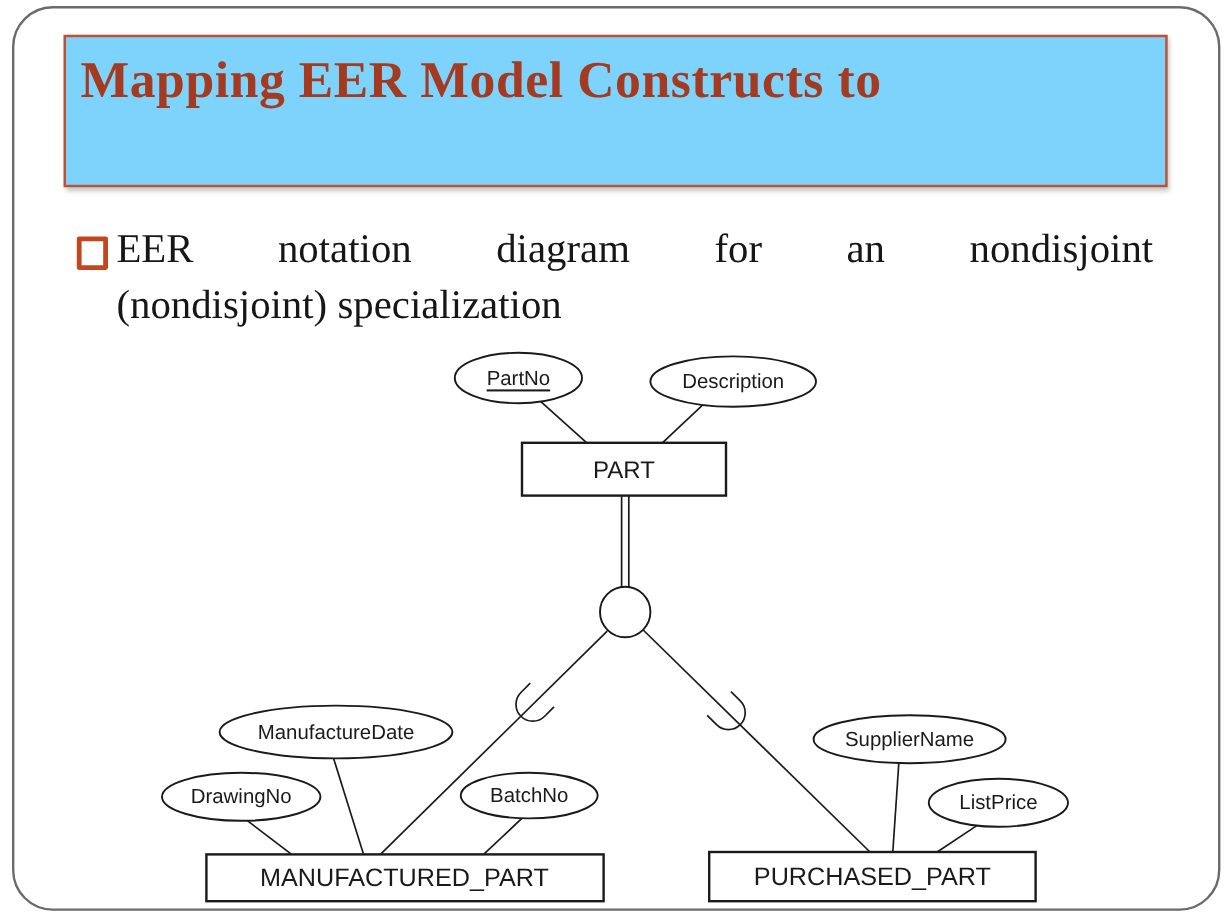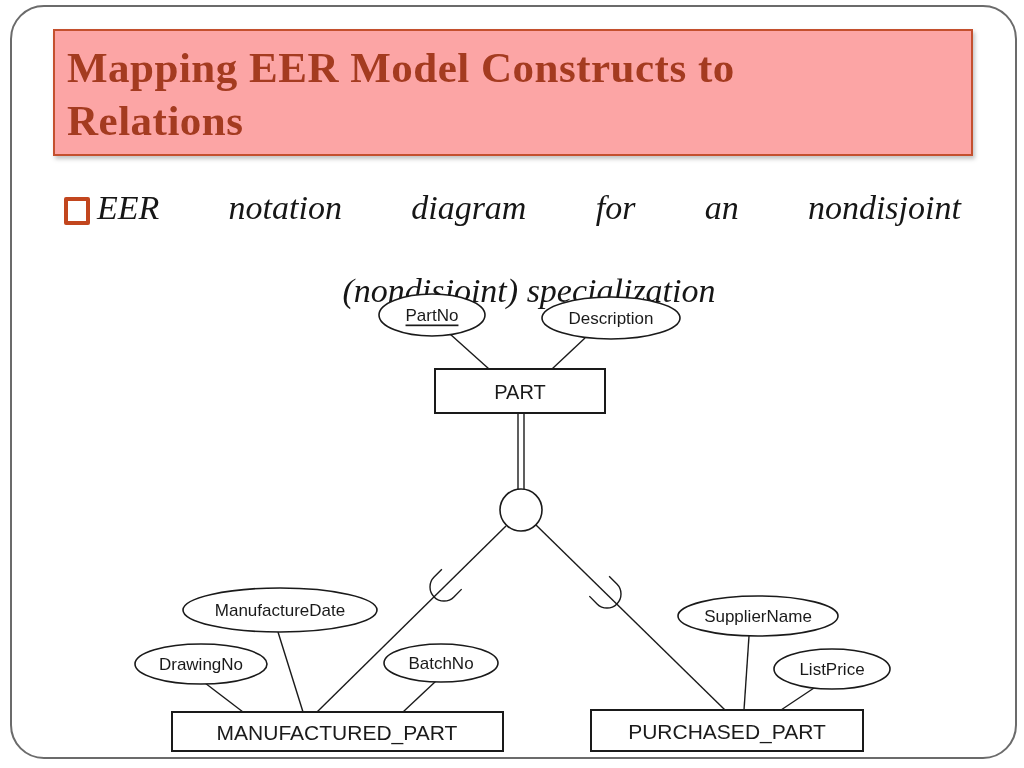--- a/index.html
+++ b/index.html
@@ -6,54 +6,53 @@
   .slide{
     position:relative;width:1024px;height:768px;background:#ffffff;overflow:hidden;
     font-family:"Liberation Serif",serif;
   }
   .frame{
     position:absolute;left:10px;top:5px;width:1003px;height:750px;
     border:2px solid #6b6b6b;border-radius:34px;background:transparent;
   }
   .title-box{
     position:absolute;left:53px;top:29px;width:916px;height:123px;
-    border:2px solid #c4502e;background:#fca5a5;
+    border:2px solid #c4502e;background:#7dd3fc;
     box-shadow:2px 3px 4px rgba(90,90,90,0.35);
   }
   .title-text{
     margin:10px 0 0 12px;
     font-size:43px;font-weight:bold;line-height:53px;color:#a43b20;
     letter-spacing:0.5px;
   }
   .bullet-marker{
     position:absolute;left:64px;top:197px;width:18px;height:20px;
     border:4px solid #c2461e;border-radius:2px;background:#ffffff;
   }
   .body-text{
     position:absolute;left:97px;top:184px;width:864px;
-    font-size:34px;line-height:47px;color:#161616;font-style:italic;
+    font-size:34px;line-height:47px;color:#161616;
   }
   .justify-line{display:flex;justify-content:space-between;}
-  .second-line{text-align:center;margin-top:36px;}
+  .second-line{text-align:left;}
   .diagram-layer{position:absolute;left:0;top:0;width:1024px;height:768px;}
   svg text{font-family:"Liberation Sans",sans-serif;fill:#1a1a1a;}
   .shape{fill:#ffffff;stroke:#1a1a1a;}
   .wire{stroke:#1a1a1a;stroke-width:1.4;fill:none;}
 </style>
 </head>
 <body>
 
 <div class="slide">
 
   <div class="frame"></div>
 
   <div class="title-box">
     <div class="title-text">
       <div>Mapping EER Model Constructs to</div>
-      <div>Relations</div>
     </div>
   </div>
 
   <div class="bullet-marker"></div>
 
   <div class="body-text">
     <div class="justify-line">
       <span>EER</span>
       <span>notation</span>
       <span>diagram</span>

